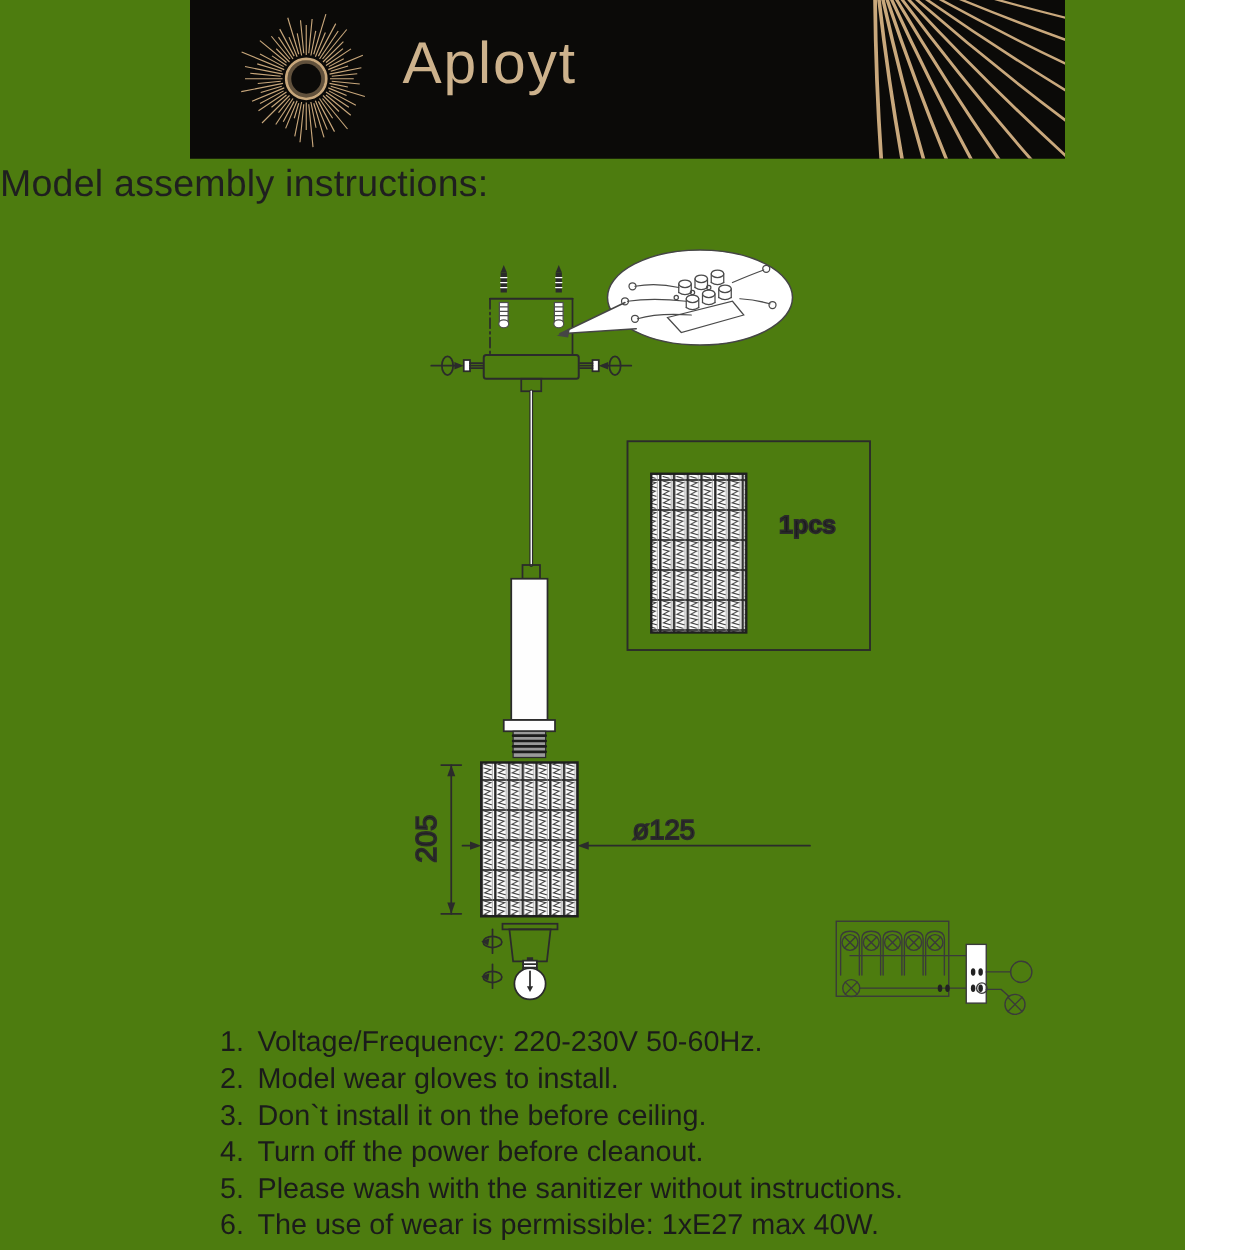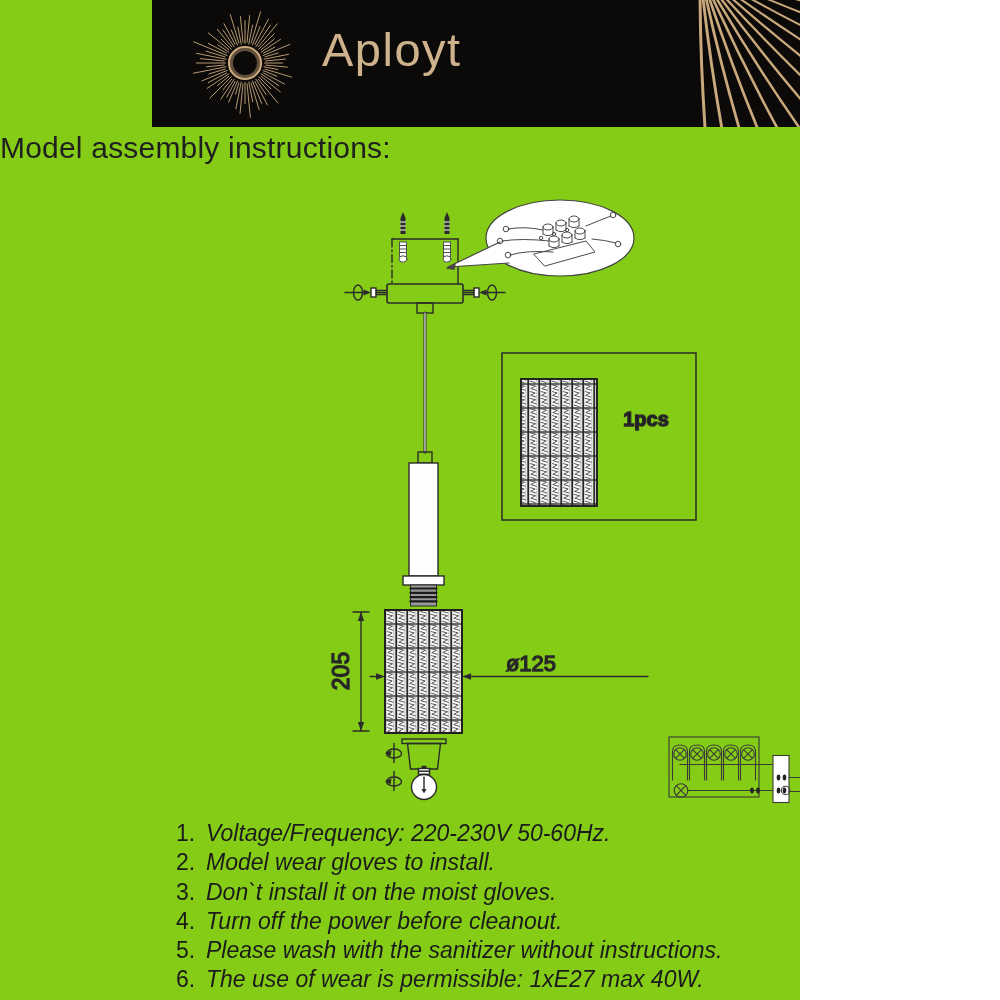--- a/index.html
+++ b/index.html
@@ -1,17 +1,17 @@
 <!DOCTYPE html>
 <html><head>
 <meta charset="utf-8">
 <style>
   html,body{margin:0;padding:0;background:#ffffff;}
   .page{
-    position:relative;width:800px;height:1000px;background:#84cc16;overflow:hidden;
+    position:relative;width:948px;height:1000px;background:#4d7c0f;overflow:hidden;
     font-family:"Liberation Sans",sans-serif;color:#1d1d1d;
   }
   
   .banner{
     position:absolute;left:152px;top:0;width:700px;height:127px;
     background:#0b0a08;overflow:hidden;
   }
   .banner svg{position:absolute;left:0;top:0;}
   .brand{
     position:absolute;left:170px;top:22px;
@@ -27,21 +27,21 @@
   
   .diagram{position:absolute;left:150px;top:195px;}
   .diagram text{font-family:"Liberation Sans",sans-serif;fill:#1d1d1d;}
   
   .instructions{
     position:absolute;left:176px;top:819px;width:680px;
     font-size:23px;line-height:29.3px;font-weight:400;color:#1b1b1b;
   }
   .instr-row{display:flex;}
   .instr-row .num{width:30px;flex:0 0 30px;}
-  .instr-row .txt{flex:1;font-style:italic;}
+  .instr-row .txt{flex:1;}
 </style>
 </head>
 <body>
 
 <div class="page">
 
   <div class="banner">
     <svg width="700" height="127" viewBox="0 0 700 127">
       <g id="starburst">
           <line x1="112.0" y1="63.0" x2="131.0" y2="63.0" stroke="#c9a87c" stroke-width="0.9"></line>
@@ -373,21 +373,21 @@
     <div class="instr-row">
       <span class="num">1.</span>
       <span class="txt">Voltage/Frequency: 220-230V 50-60Hz.</span>
     </div>
     <div class="instr-row">
       <span class="num">2.</span>
       <span class="txt">Model wear gloves to install.</span>
     </div>
     <div class="instr-row">
       <span class="num">3.</span>
-      <span class="txt">Don`t install it on the moist gloves.</span>
+      <span class="txt">Don`t install it on the before ceiling.</span>
     </div>
     <div class="instr-row">
       <span class="num">4.</span>
       <span class="txt">Turn off the power before cleanout.</span>
     </div>
     <div class="instr-row">
       <span class="num">5.</span>
       <span class="txt">Please wash with the sanitizer without instructions.</span>
     </div>
     <div class="instr-row">

